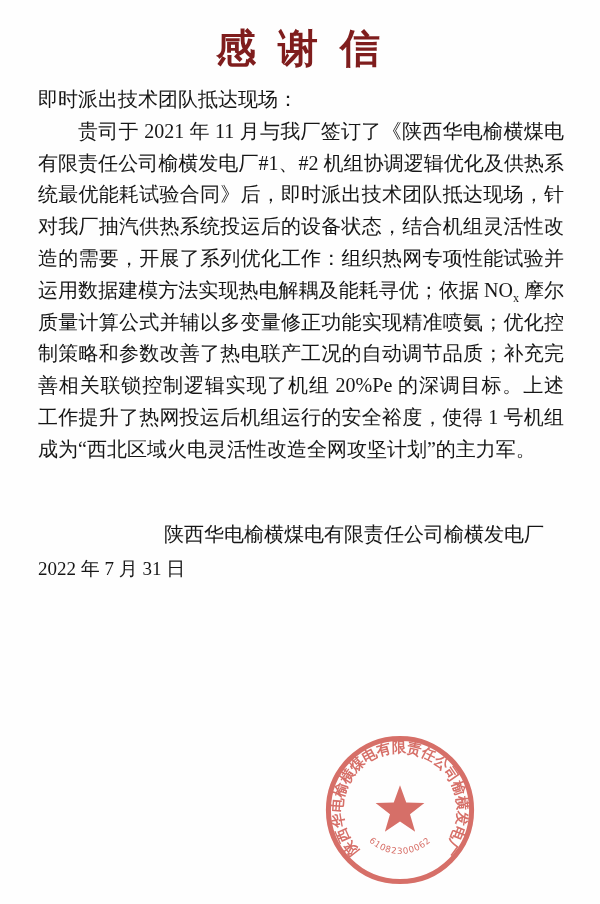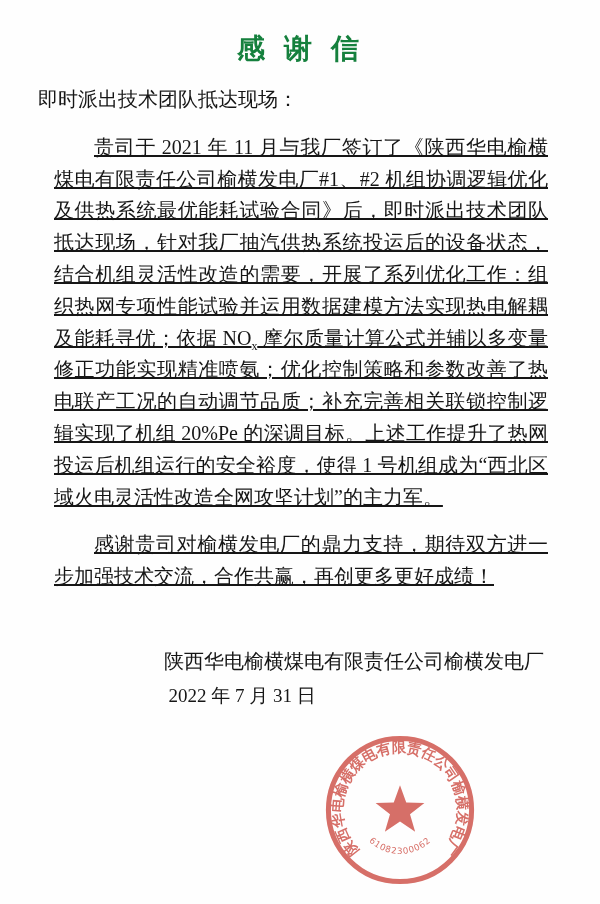--- a/index.html
+++ b/index.html
@@ -14,58 +14,57 @@
     margin: 0 auto;
     background: #fefefe;
     color: #161616;
     overflow: hidden;
     box-sizing: border-box;
     padding: 34px 36px 0 38px;
   }
   .title {
     margin: 0;
     text-align: center;
-    font-size: 28px;
+    font-size: 40px;
     line-height: 30px;
     font-weight: bold;
     letter-spacing: 6px;
-    color: #15803d;
+    color: #7f1d1d;
   }
   .body-text {
     font-size: 20px;
     line-height: 31.8px;
     text-align: justify;
   }
   .greeting {
     margin: 20px 0 0 0;
   }
   .para {
-    margin: 16px;
+    margin: 0;
     text-indent: 2em;
-    text-decoration: underline;
   }
   .para:first-of-type { margin-top: 4px; }
   sub.nox-sub {
     font-size: 12px;
     line-height: 0;
   }
   .signature {
     margin-top: 52px;
     font-size: 20px;
     line-height: 32px;
     text-align: right;
     padding-right: 20px;
     position: relative;
     z-index: 1;
   }
   .date {
     margin-top: 3px;
     font-size: 19px;
     line-height: 32px;
-    text-align: center;
+    text-align: left;
     padding-right: 118px;
     position: relative;
     z-index: 1;
   }
   .seal {
     position: absolute;
     left: 322px;
     top: 732px;
     width: 156px;
     height: 156px;
@@ -79,21 +78,20 @@
 </head>
 <body>
 
 <div class="page">
 
   <h1 class="title">感 谢 信</h1>
 
   <div class="body-text">
     <p class="greeting">即时派出技术团队抵达现场：</p>
     <p class="para"><span>贵司于 2021 年 11 月与我厂签订了《陕西华电榆横煤电有限责任公司榆横发电厂#1、#2 机组协调逻辑优化及供热系统最优能耗试验合同》后，即时派出技术团队抵达现场，针对我厂抽汽供热系统投运后的设备状态，结合机组灵活性改造的需要，开展了系列优化工作：组织热网专项性能试验并运用数据建模方法实现热电解耦及能耗寻优；依据 NO</span><sub class="nox-sub">x</sub><span> 摩尔质量计算公式并辅以多变量修正功能实现精准喷氨；优化控制策略和参数改善了热电联产工况的自动调节品质；补充完善相关联锁控制逻辑实现了机组 20%Pe 的深调目标。上述工作提升了热网投运后机组运行的安全裕度，使得 1 号机组成为“西北区域火电灵活性改造全网攻坚计划”的主力军。</span></p>
-    <p class="para">感谢贵司对榆横发电厂的鼎力支持，期待双方进一步加强技术交流，合作共赢，再创更多更好成绩！</p>
   </div>
 
   <div class="signature">陕西华电榆横煤电有限责任公司榆横发电厂</div>
   <div class="date">2022 年 7 月 31 日</div>
 
   <div class="seal">
     <svg viewBox="0 0 170 170" xmlns="http://www.w3.org/2000/svg">
       <defs>
         <path id="sealArcTop" d="M 40.5,129.5 A 63,63 0 1 1 129.5,129.5" fill="none"></path>
         <path id="sealArcBottom" d="M 51.1,118.9 A 48,48 0 0 0 118.9,118.9" fill="none"></path>

